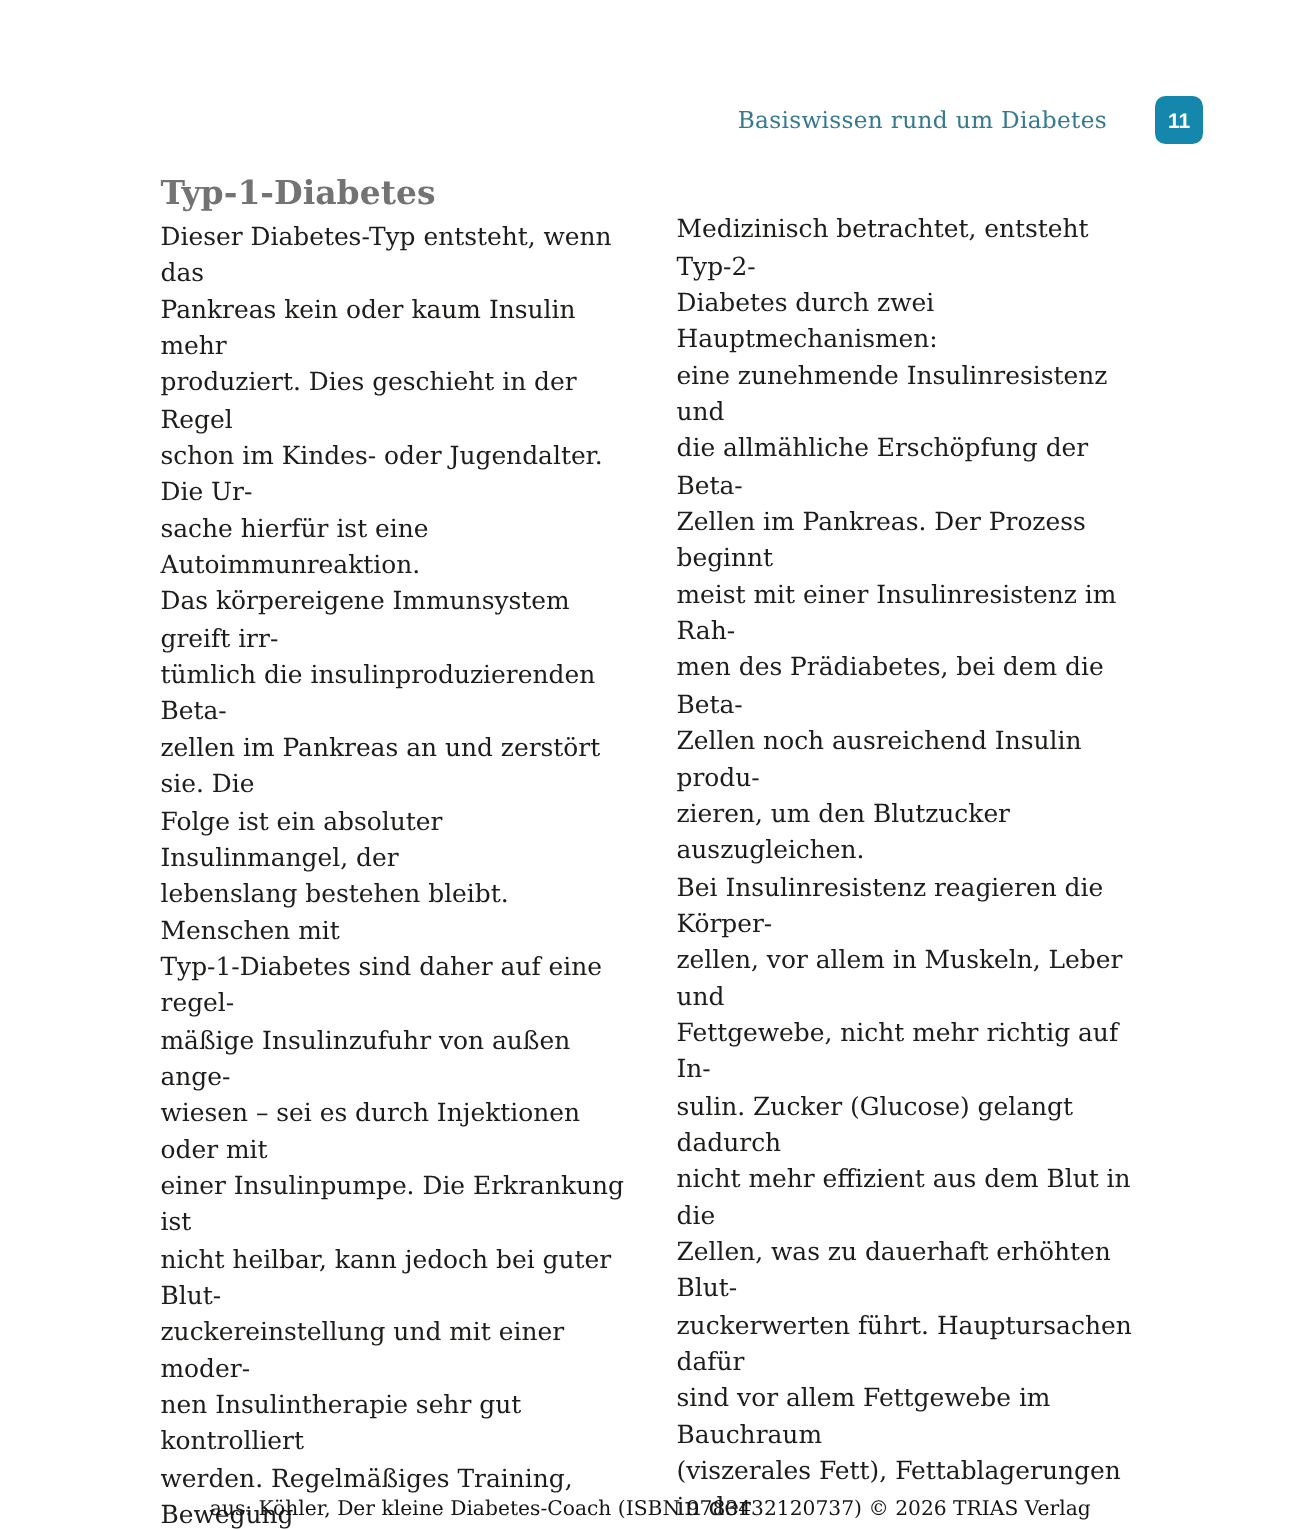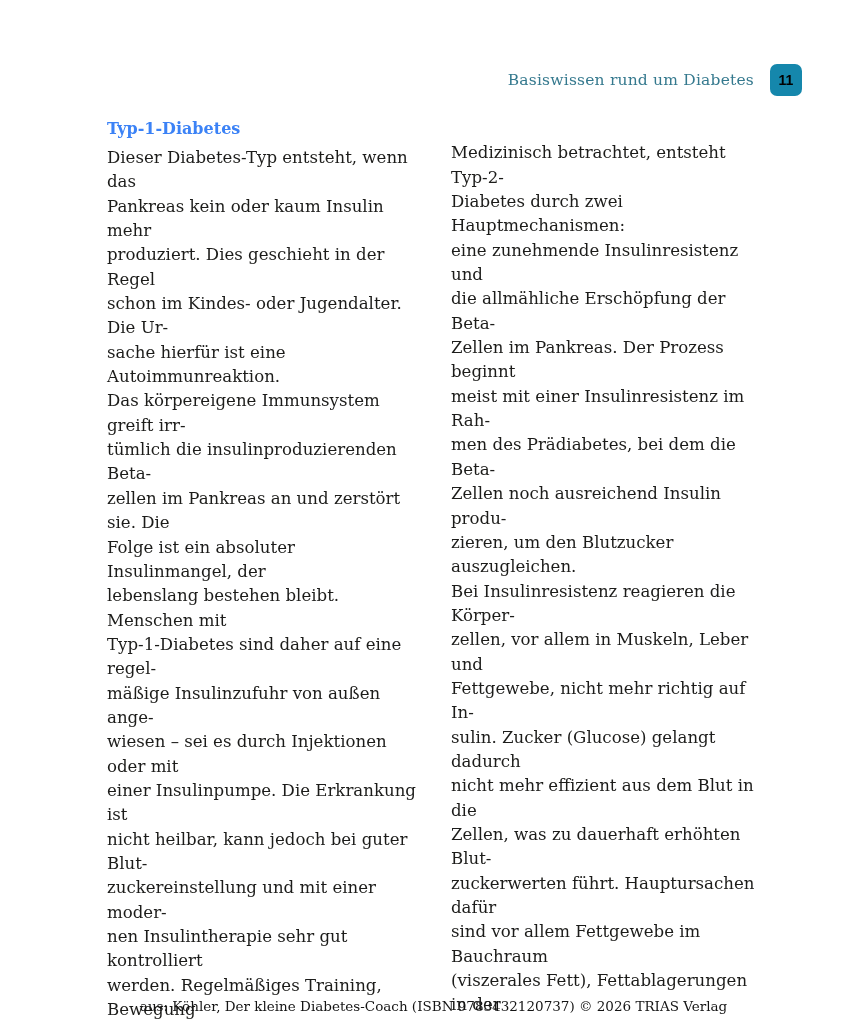--- a/index.html
+++ b/index.html
@@ -24,54 +24,54 @@
     right: 0;
     height: 34px;
     display: flex;
     justify-content: flex-end;
     align-items: center;
   }
   .header-title {
     color: #35798e;
     font-size: 15.5px;
     letter-spacing: 0.2px;
-    margin-right: 16px;
+    margin-right: 32px;
   }
   .page-badge {
     width: 32px;
     height: 32px;
     margin-right: 65px;
     background: #1587ac;
     border-radius: 7px;
     display: flex;
     align-items: center;
     justify-content: center;
-    color: #000000;
+    color: #ffffff;
     font-family: "Liberation Sans", sans-serif;
     font-weight: bold;
     font-size: 14px;
   }
 
   
   .columns {
     position: absolute;
     top: 117px;
     left: 107px;
     width: 660px;
     display: flex;
     gap: 28px;
   }
   .col {
     width: 316px;
   }
   .section-heading {
     margin: 0 0 5px 0;
-    font-size: 16px;
+    font-size: 22px;
     font-weight: bold;
-    color: #3b82f6;
+    color: #737373;
     line-height: 24px;
   }
   .body-para {
     margin: 0;
     font-size: 16.6px;
     line-height: 24.35px;
     white-space: pre-line;
     color: #1c1c1a;
   }
   .body-para.follow {

